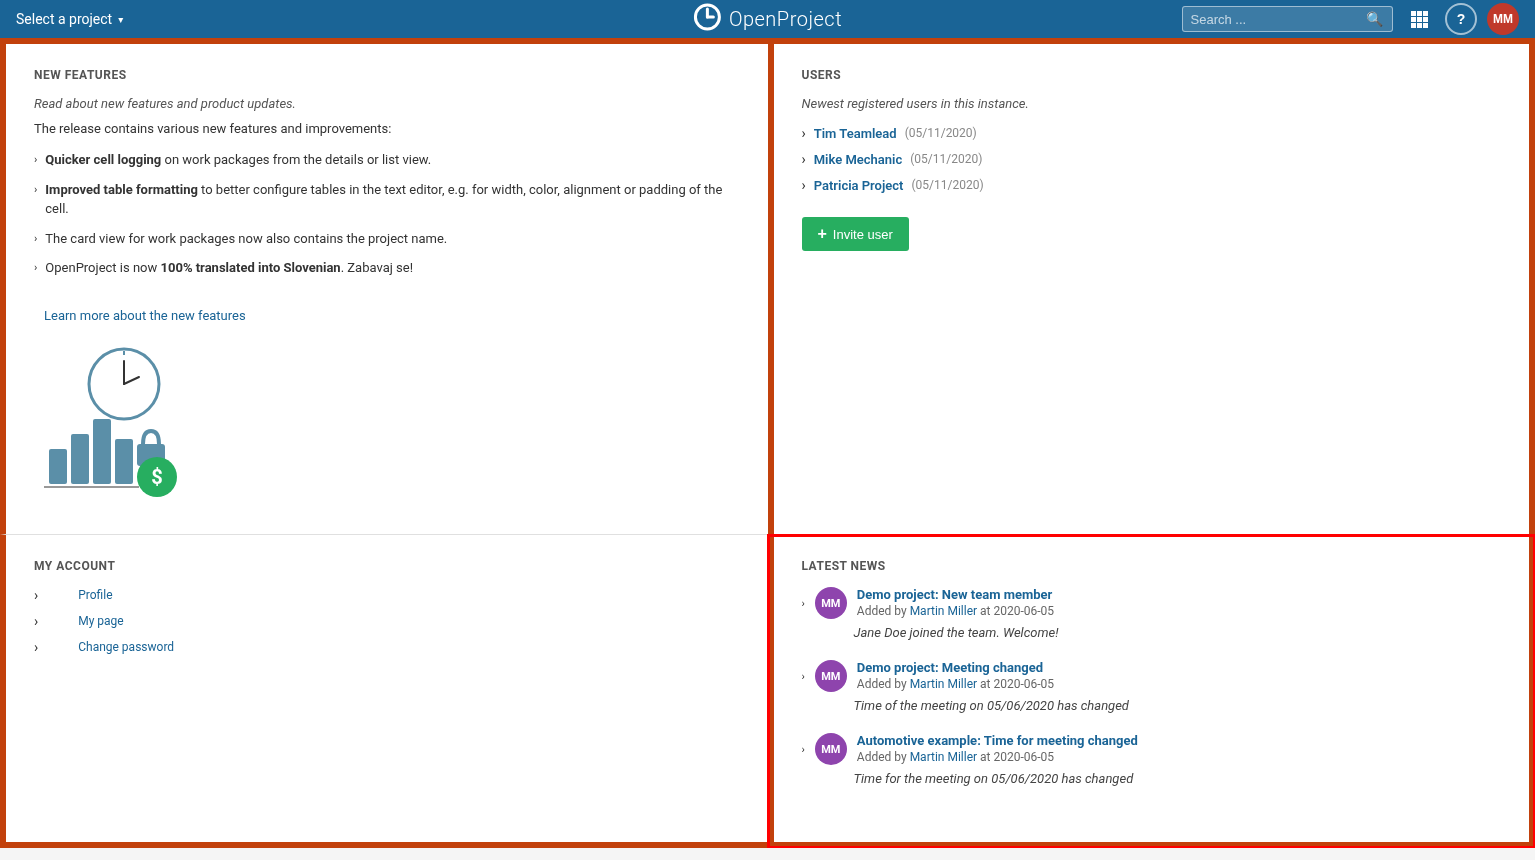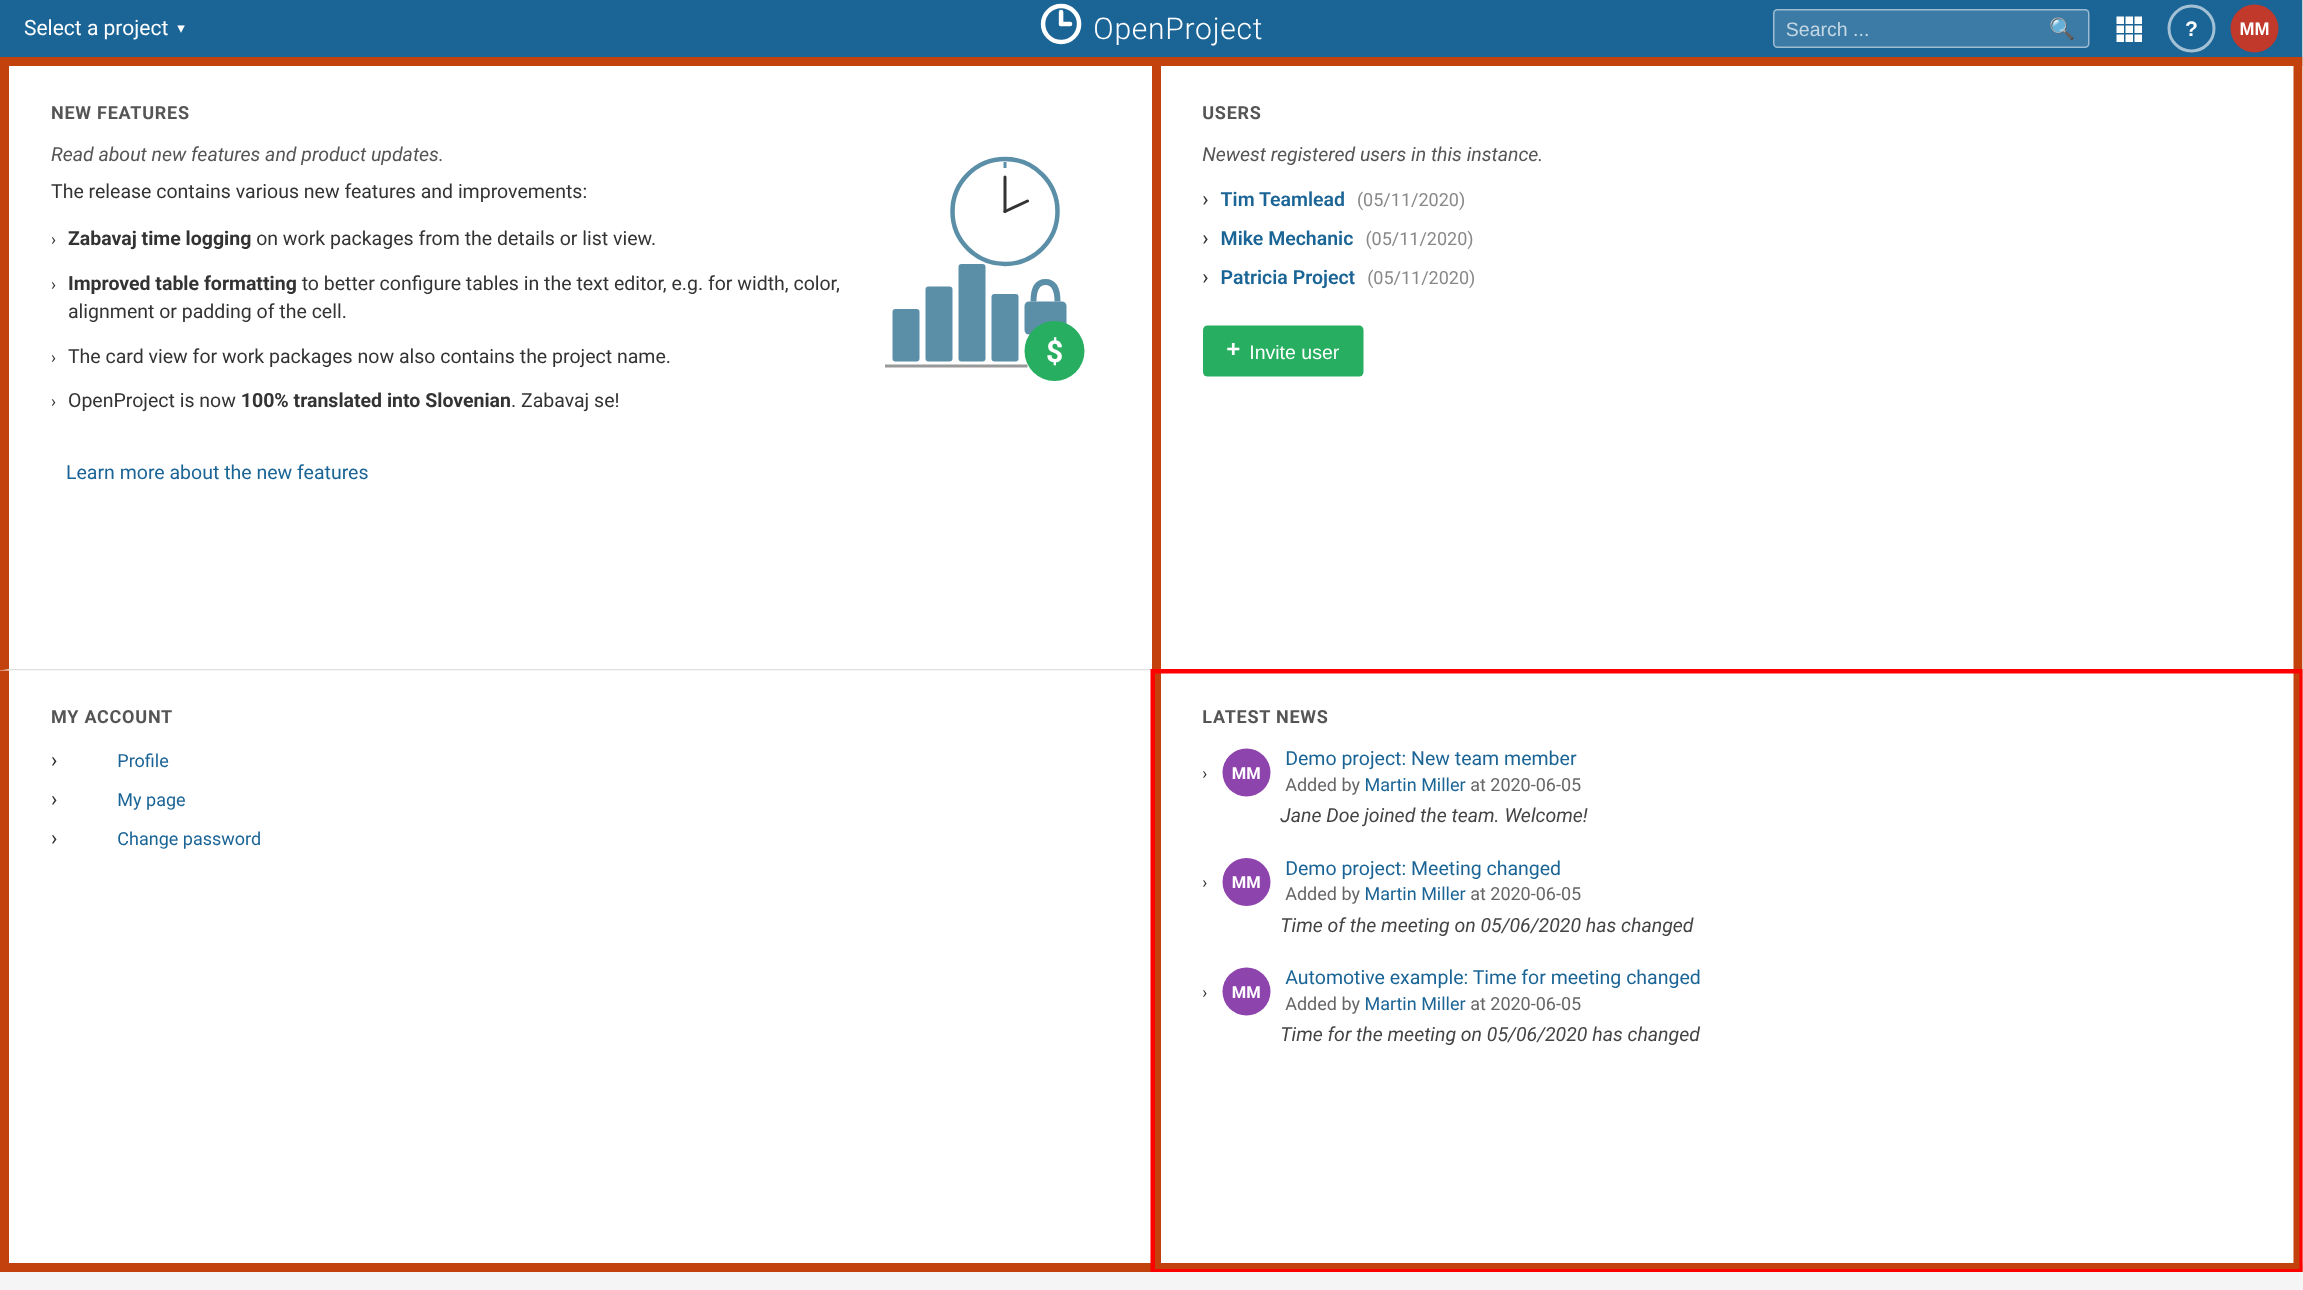--- a/index.html
+++ b/index.html
@@ -139,20 +139,21 @@
       color: #555;
       letter-spacing: 0.5px;
       margin-bottom: 14px;
       text-transform: uppercase;
     }
 
     
     .features-body {
       display: flex;
       gap: 16px;
+      flex-direction: column;
     }
     .features-text { flex: 1; }
     .features-subtitle {
       font-style: italic;
       color: #555;
       margin-bottom: 10px;
       font-size: 13px;
     }
     .features-intro {
       margin-bottom: 14px;
@@ -283,21 +284,21 @@
       display: flex;
       align-items: center;
       justify-content: center;
       flex-shrink: 0;
     }
     .news-title-block { flex: 1; }
     .news-title {
       color: #1a6496;
       text-decoration: none;
       font-size: 13px;
-      font-weight: 400;
+      font-weight: 700;
       cursor: pointer;
       display: block;
     }
     .news-meta {
       font-size: 12px;
       color: #666;
       margin-top: 2px;
     }
     .news-meta a {
       color: #1a6496;
@@ -362,21 +363,21 @@
 
   <div class="panel panel-left-top">
     <h2 class="section-title">NEW FEATURES</h2>
     <div class="features-body">
       <div class="features-text">
         <p class="features-subtitle">Read about new features and product updates.</p>
         <p class="features-intro">The release contains various new features and improvements:</p>
         <ul class="features-list">
           <li>
             <span class="chevron-right">›</span>
-            <span><strong>Zabavaj time logging</strong> on work packages from the details or list view.</span>
+            <span><strong>Quicker cell logging</strong> on work packages from the details or list view.</span>
           </li>
           <li>
             <span class="chevron-right">›</span>
             <span><strong>Improved table formatting</strong> to better configure tables in the text editor, e.g. for width, color, alignment or padding of the cell.</span>
           </li>
           <li>
             <span class="chevron-right">›</span>
             <span>The card view for work packages now also contains the project name.</span>
           </li>
           <li>

